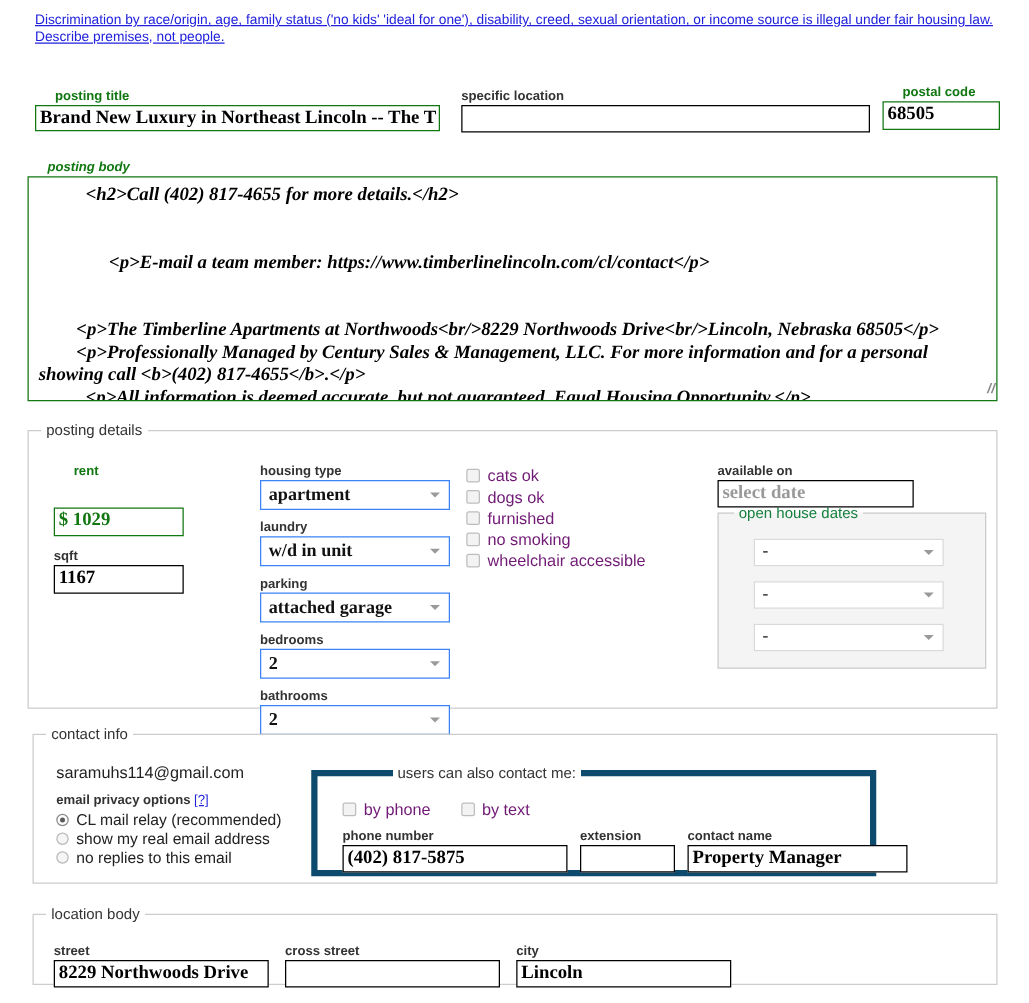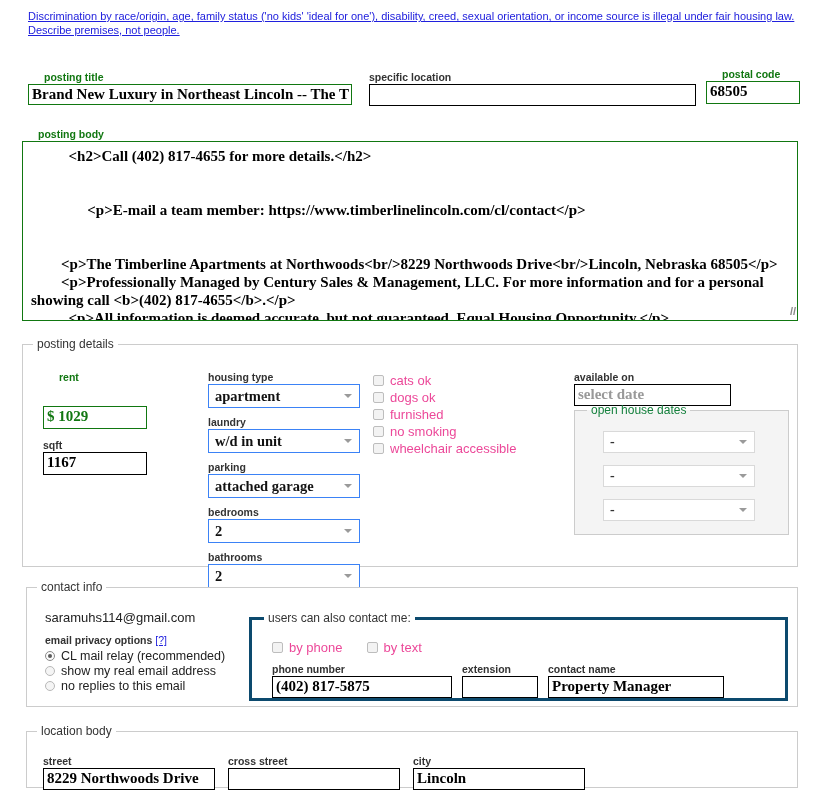--- a/index.html
+++ b/index.html
@@ -64,21 +64,21 @@
   .tinput.green-border { border: 1px solid #117711; }
   .tinput.green-text { color: #117711; }
   .tinput.placeholder { color: #999999; }
 
   
   #title-block  { position: absolute; left: 28px;  top: 71px; width: 324px; }
   #loc-block    { position: absolute; left: 369px; top: 71px; width: 327px; }
   #zip-block    { position: absolute; left: 706px; top: 68px; width: 94px; }
 
   
-  #body-block { position: absolute; left: 22px; top: 128px; width: 776px; }
+  #body-block { position: absolute; left: 22px; top: 128px; width: 776px; font-style: italic; }
   .tarea {
     box-sizing: border-box;
     width: 776px;
     height: 180px;
     border: 1px solid #117711;
     background: #ffffff;
     font-family: "Liberation Serif", serif;
     font-size: 15px;
     font-weight: bold;
     line-height: 18px;
@@ -161,21 +161,21 @@
     width: 11px; height: 11px;
     border: 1px solid #bdbdbd;
     background: #f3f3f3;
     border-radius: 2px;
     margin-right: 6px;
     flex: none;
   }
   .cklabel {
     font-family: "Liberation Sans", sans-serif;
     font-size: 13px;
-    color: #ec4899;
+    color: #701a75;
     line-height: 15px;
   }
   .rdrow { display: flex; align-items: center; height: 15px; }
   .rd {
     box-sizing: border-box;
     width: 10px; height: 10px;
     border: 1px solid #b8b8b8;
     background: #f5f5f5;
     border-radius: 50%;
     margin-right: 6px;
@@ -257,23 +257,24 @@
     font-size: 10.5px;
     font-weight: bold;
     color: #333;
     margin-bottom: 2px;
   }
   #privacy-head .qmark { color: #2020dd; text-decoration: underline; font-weight: normal; }
 
   #fs-alsocontact {
     position: absolute;
     left: 222px; top: 17px;
-    width: 539px; height: 90px;
-    border: 3px solid #0c4a6e;
+    width: 452px; height: 90px;
+    border: 5px solid #0c4a6e;
     background: transparent;
+    padding-left: 48px;
   }
   #fs-alsocontact > legend {
     font-size: 12px; color: #333; margin-left: 12px; padding: 0 4px;
   }
   #ac-checks { position: absolute; left: 20px; top: 14px; display: flex; gap: 24px; }
   #ac-fields { position: absolute; left: 20px; top: 38px; display: flex; gap: 10px; align-items: flex-end; }
 
   
   #loc-fields {
     position: absolute;

